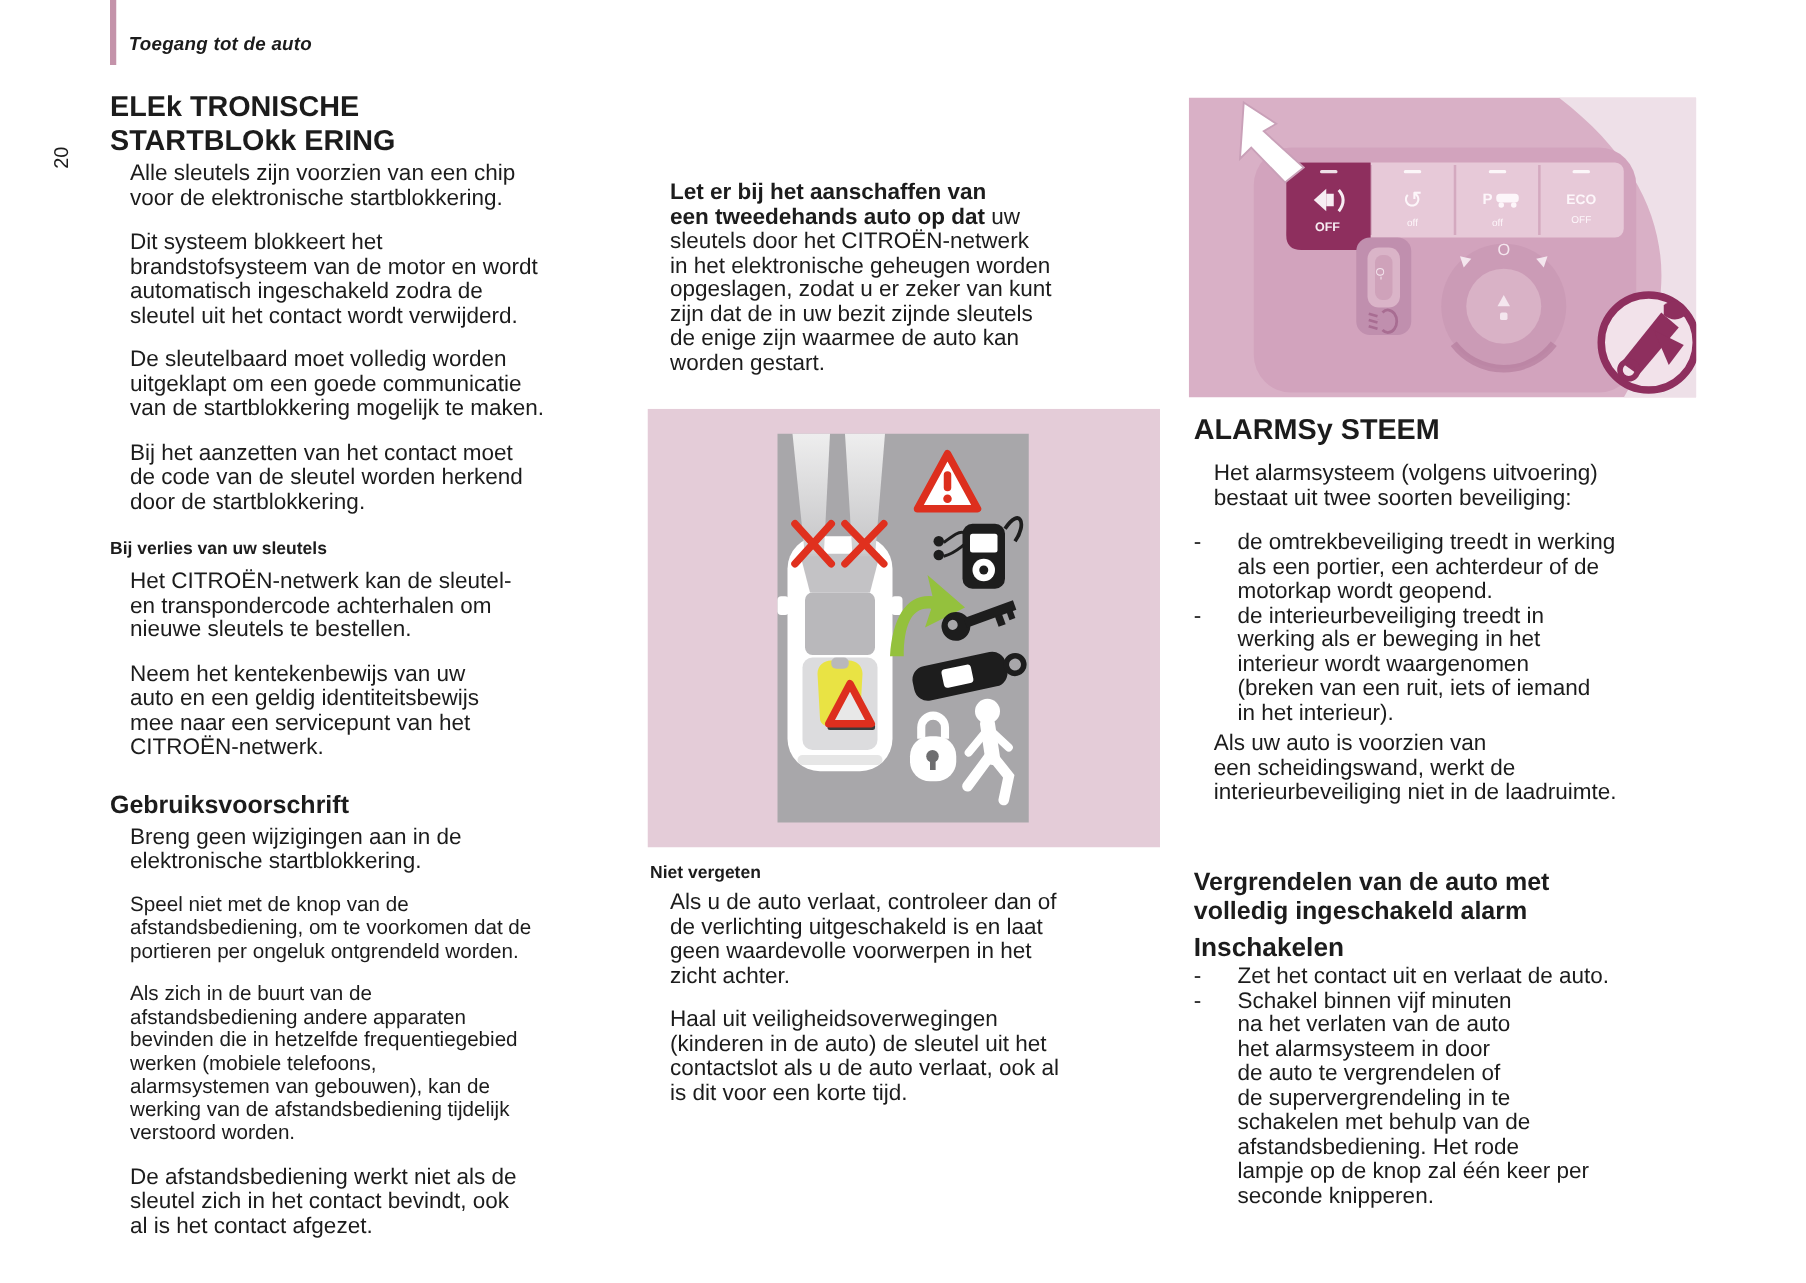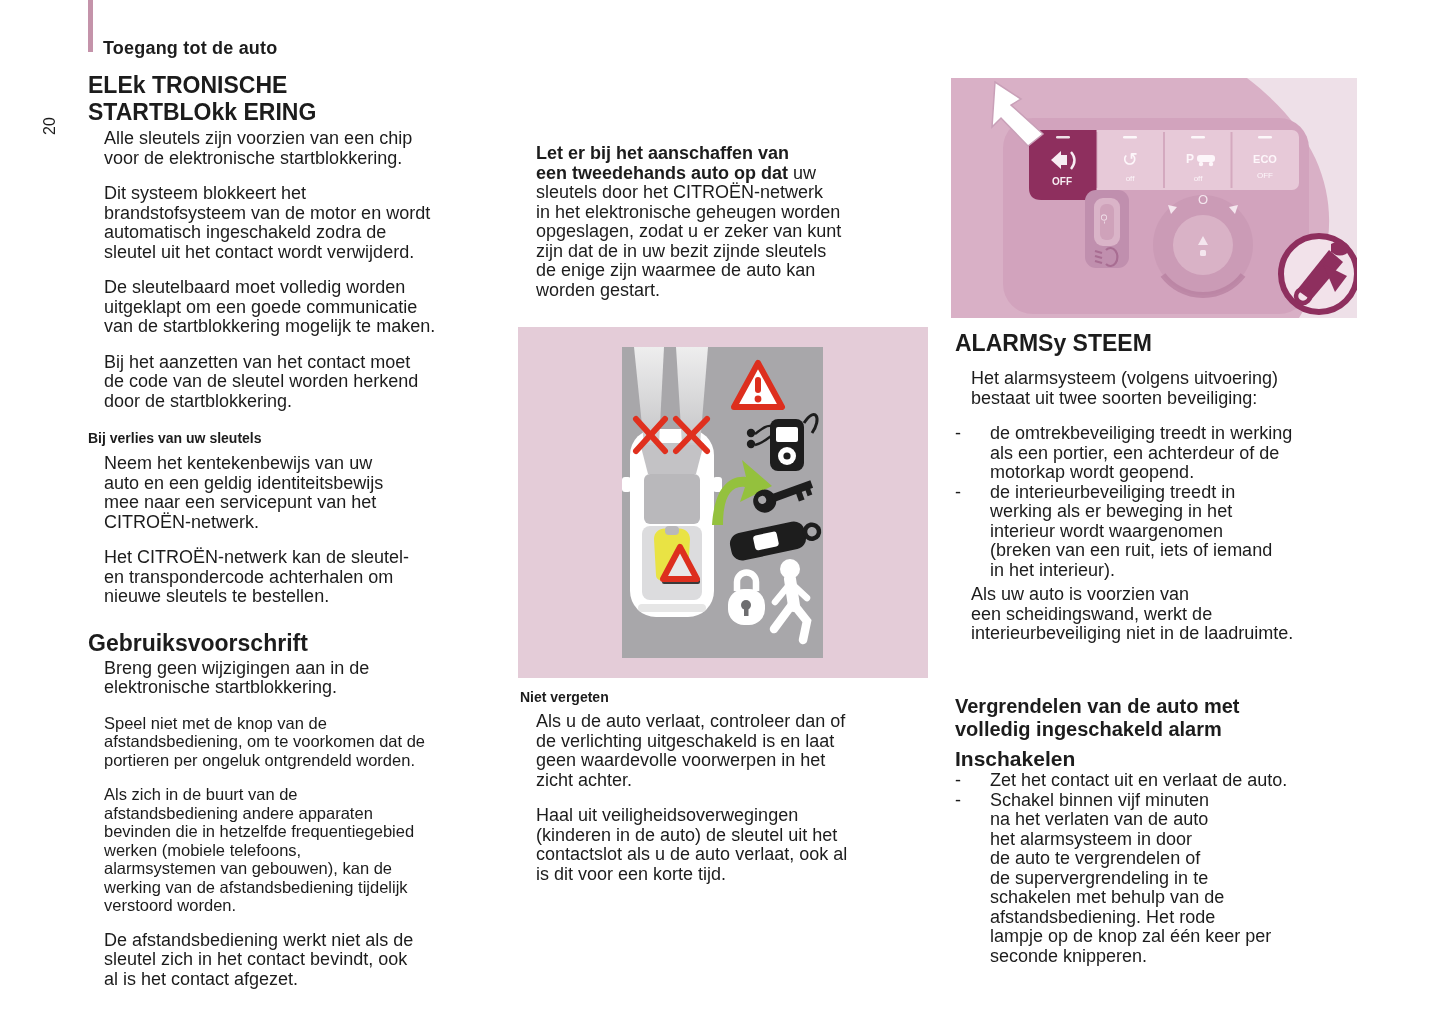--- a/index.html
+++ b/index.html
@@ -2,28 +2,28 @@
 <html><head>
 <meta charset="utf-8">
 <style>
   html,body{margin:0;padding:0;background:#fff;}
   #page{position:relative;width:1445px;height:1026px;background:#ffffff;overflow:hidden;
         font-family:"Liberation Sans",sans-serif;color:#1c1c1c;}
   .abs{position:absolute;}
   .pre{white-space:pre-line;}
   
   #accent-bar{left:88px;top:0;width:5px;height:52px;background:#c493aa;}
-  #section-title{left:103px;top:38px;font-size:18px;font-weight:bold;letter-spacing:.2px;}
+  #section-title{left:103px;top:27px;font-size:15px;font-weight:bold;letter-spacing:.2px;font-style:italic;}
   #page-number{left:30px;top:106px;width:40px;font-size:16px;transform:rotate(-90deg);transform-origin:center;}
   
   .body-t{font-size:18px;line-height:19.5px;}
   .body-s{font-size:16.5px;line-height:18.5px;}
   .h1{font-size:23px;line-height:27px;font-weight:bold;}
   .h2{font-size:14px;line-height:22px;font-weight:bold;}
-  .h2b{font-size:23px;line-height:24px;font-weight:bold;}
+  .h2b{font-size:20px;line-height:24px;font-weight:bold;}
   .h2c{font-size:20px;line-height:23px;font-weight:bold;margin-top:47px;}
   .h2d{font-size:21px;line-height:25px;font-weight:bold;}
   .b{font-weight:bold;}
   
   #col1{left:88px;top:72px;width:430px;}
   #col1 .h1{margin:0 0 0 0;}
   .m3{margin-top:3px;} .m4{margin-top:4px;} .m2{margin-top:2px;} .m1{margin-top:1px;}
   .m5{margin-top:5px;} .m6{margin-top:6px;} .m7{margin-top:7px;}
   .m13{margin-top:13px;} .m14{margin-top:14px;} .m24{margin-top:24px;} .m12{margin-top:12px;}
   p{margin:16px;}
@@ -55,27 +55,27 @@
 brandstofsysteem van de motor en wordt
 automatisch ingeschakeld zodra de
 sleutel uit het contact wordt verwijderd.</p>
     <p class="body-t pre m1">De sleutelbaard moet volledig worden
 uitgeklapt om een goede communicatie
 van de startblokkering mogelijk te maken.</p>
     <p class="body-t pre m2">Bij het aanzetten van het contact moet
 de code van de sleutel worden herkend
 door de startblokkering.</p>
     <div class="h2 m13">Bij verlies van uw sleutels</div>
+    <p class="body-t pre m6">Het CITROËN-netwerk kan de sleutel-
+en transpondercode achterhalen om
+nieuwe sleutels te bestellen.</p>
     <p class="body-t pre m5">Neem het kentekenbewijs van uw
 auto en een geldig identiteitsbewijs
 mee naar een servicepunt van het
 CITROËN-netwerk.</p>
-    <p class="body-t pre m6">Het CITROËN-netwerk kan de sleutel-
-en transpondercode achterhalen om
-nieuwe sleutels te bestellen.</p>
     <div class="h2b m24">Gebruiksvoorschrift</div>
     <p class="body-t pre m4">Breng geen wijzigingen aan in de
 elektronische startblokkering.</p>
     <p class="body-s pre m7">Speel niet met de knop van de
 afstandsbediening, om te voorkomen dat de
 portieren per ongeluk ontgrendeld worden.</p>
     <p class="body-s pre m6">Als zich in de buurt van de
 afstandsbediening andere apparaten
 bevinden die in hetzelfde frequentiegebied
 werken (mobiele telefoons,

